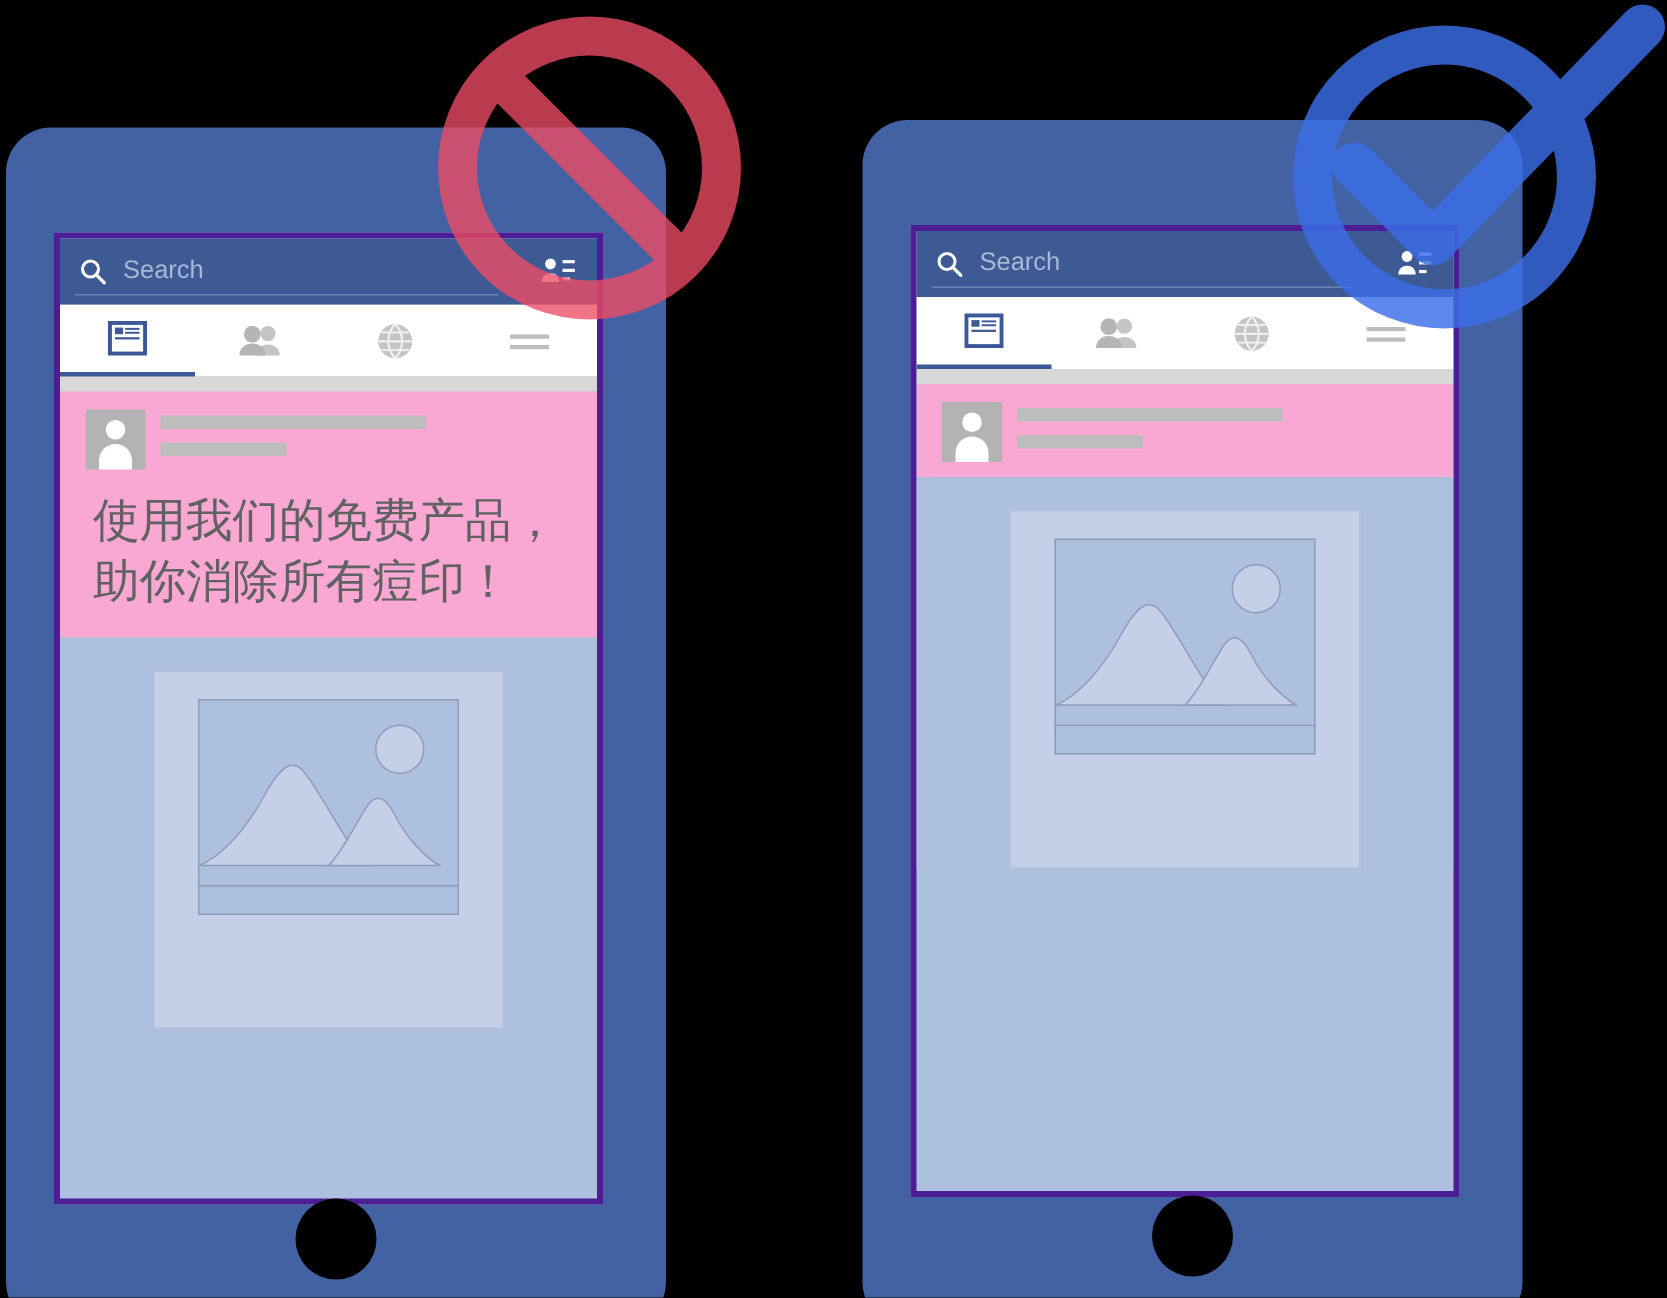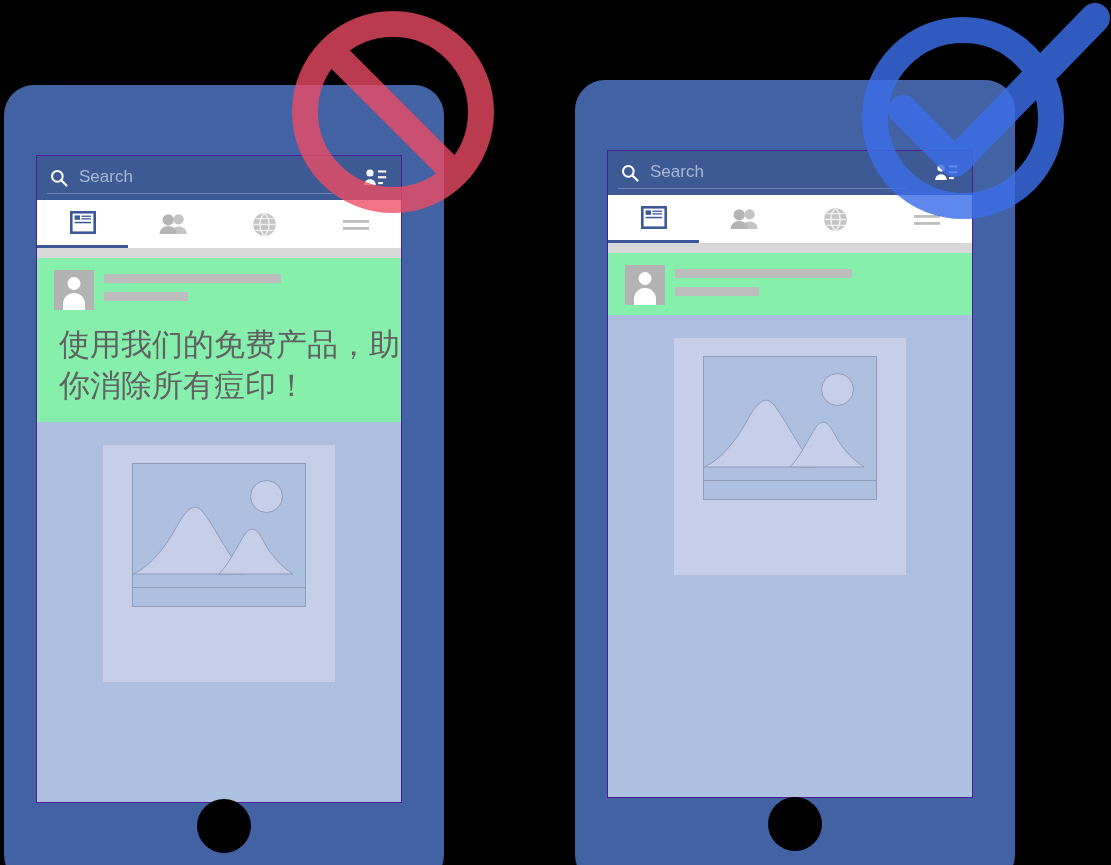--- a/index.html
+++ b/index.html
@@ -9,37 +9,37 @@
     position:relative;
   }
   .stage{position:absolute;left:0;top:0;width:1111px;height:865px;}
 
   
   .phone{position:absolute;background:#4362a3;border-radius:30px 30px 30px 30px;}
   .phone.left{left:4px;top:85px;width:440px;height:800px;}
   .phone.right{left:575px;top:80px;width:440px;height:805px;}
 
   .screen{position:absolute;left:32px;top:70px;width:366px;height:648px;
-          background:#aec0e0;overflow:hidden;border:1px solid #4c1d95;box-sizing:border-box;}
+          background:#aec0e0;overflow:hidden;border:4px solid #4c1d95;box-sizing:border-box;}
 
   
   .fb-search{height:44px;background:#3d5a94;position:relative;}
   .fb-search .magnifier{position:absolute;left:12px;top:12px;width:20px;height:20px;}
   .fb-search .ph{position:absolute;left:42px;top:11px;font-size:17px;color:#a8b8d6;}
   .fb-search .underline{position:absolute;left:10px;right:66px;bottom:6px;height:1px;background:#6d84b4;}
   .fb-search .contacts{position:absolute;right:14px;top:11px;width:24px;height:22px;}
 
   
   .fb-nav{height:48px;background:#fff;display:flex;align-items:center;}
   .fb-nav .tab{flex:1;display:flex;align-items:center;justify-content:center;height:100%;}
   .fb-nav .tab.active{border-bottom:3px solid #3b5998;box-sizing:border-box;}
   .divider{height:10px;background:#d8d8d8;}
 
   
-  .post{background:#86efac;padding:0 0 10px 0;}
+  .post{background:#f9a8d4;padding:0 0 10px 0;}
   .post-head{display:flex;align-items:flex-start;padding:12px 0 0 17px;}
   .avatar{width:40px;height:40px;background:#b3b3b3;position:relative;flex:none;}
   .avatar .head{position:absolute;left:50%;top:7px;transform:translateX(-50%);
                 width:13px;height:13px;border-radius:50%;background:#fff;}
   .avatar .body{position:absolute;left:50%;bottom:0;transform:translateX(-50%);
                 width:22px;height:17px;border-radius:11px 11px 0 0;background:#fff;}
   .bars{margin-left:10px;padding-top:4px;}
   .bar1{width:177px;height:9px;background:#bdbdbd;}
   .bar2{width:84px;height:9px;background:#bdbdbd;margin-top:9px;}
 

